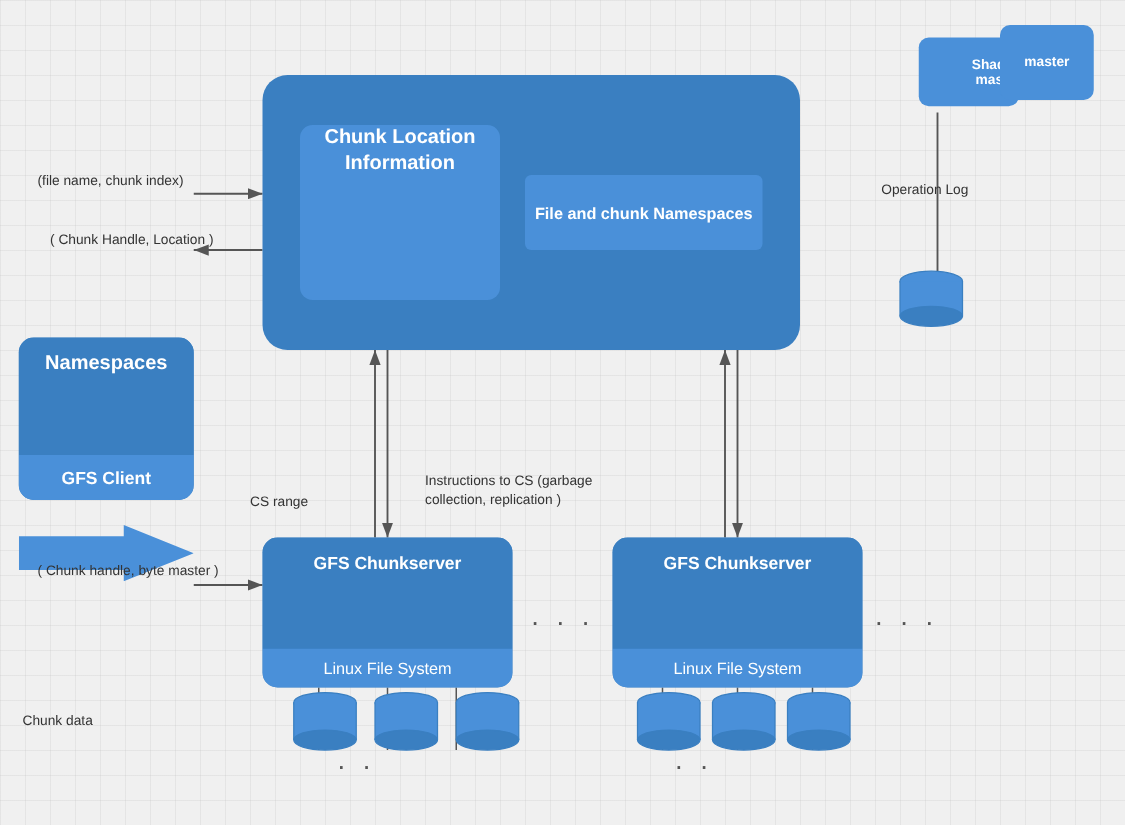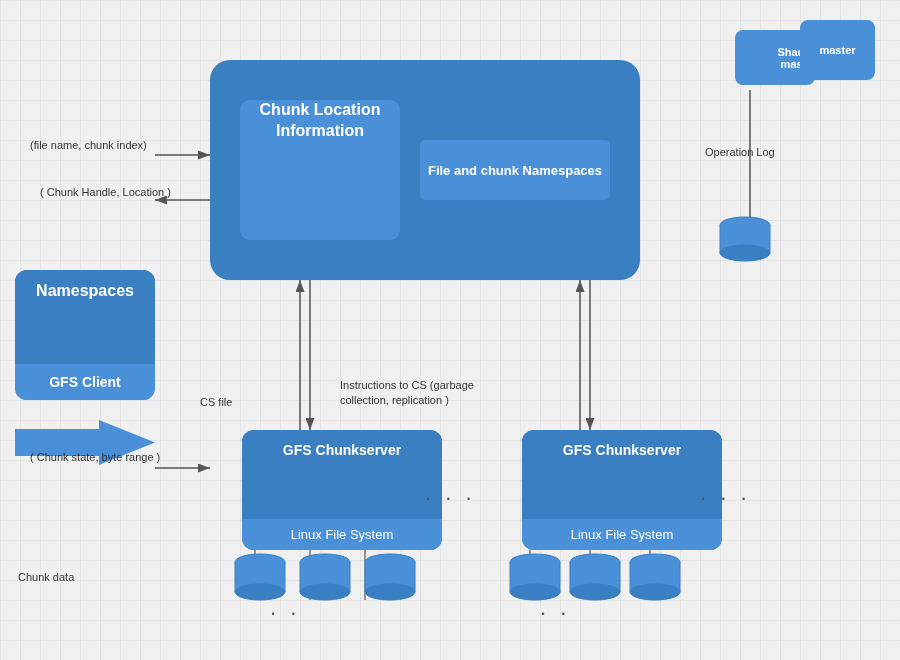--- a/index.html
+++ b/index.html
@@ -123,21 +123,20 @@
     
     .chunkserver-box {
       position: absolute;
       width: 200px;
       height: 120px;
       background: #3a7fc1;
       border-radius: 12px;
       display: flex;
       flex-direction: column;
       overflow: hidden;
-      margin-left: 32px;
     }
 
     .chunkserver-box.left {
       top: 430px;
       left: 210px;
     }
 
     .chunkserver-box.right {
       top: 430px;
       left: 490px;
@@ -374,24 +373,24 @@
   <div class="label" style="top:138px;left:30px;">(file name, chunk index)</div>
 
   <div class="label" style="top:185px;left:40px;">
     <span>( Chunk Handle, Location )</span>
   </div>
 
   <div class="label" style="top:330px;left:340px;max-width:170px;margin-top:48px;">
     <span>Instructions to CS (garbage collection, replication )</span>
   </div>
 
-  <div class="label" style="top:395px;left:200px;">CS file</div>
+  <div class="label" style="top:395px;left:200px;">CS range</div>
 
   <div class="label" style="top:450px;left:30px;">
-    <span>( Chunk state, byte range )</span>
+    <span>( Chunk handle, byte master )</span>
   </div>
 
   <div class="label" style="top:570px;left:18px;">Chunk data</div>
 
   <div class="label" style="top:145px;left:705px;">Operation Log</div>
 
   <div class="dots-label" style="top:480px;left:425px;">. . .</div>
   <div class="dots-label" style="top:480px;left:700px;">. . .</div>
   <div class="dots-label" style="top:595px;left:270px;">. .</div>
   <div class="dots-label" style="top:595px;left:540px;">. .</div>

